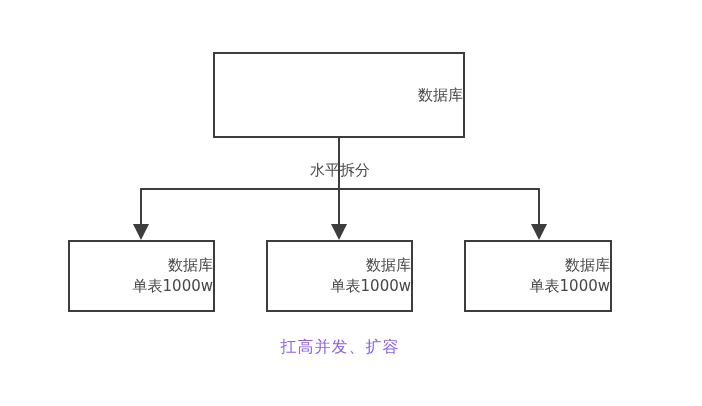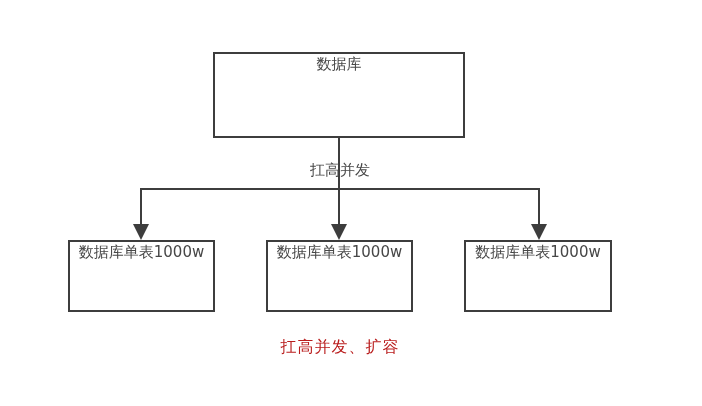--- a/index.html
+++ b/index.html
@@ -16,21 +16,22 @@
     background: var(--bg-color);
     font-family: "DejaVu Sans", "Liberation Sans", sans-serif;
     color: var(--text-color);
     overflow: hidden;
   }
   .node {
     position: absolute;
     border: 2px solid var(--line-color);
     background: var(--bg-color);
     display: flex;
-    align-items: flex-start;
+    flex-direction: column;
+    align-items: flex-end;
     justify-content: center;
     text-align: center;
     font-size: 15px;
     line-height: 21px;
   }
   .node-top {
     left: 213px; top: 52px;
     width: 252px; height: 86px;
   }
   .node-child {
@@ -70,34 +71,34 @@
     font-size: 15px;
     color: var(--text-color);
   }
   .caption {
     position: absolute;
     left: 240px; top: 337px;
     width: 200px;
     text-align: center;
     font-size: 16px;
     letter-spacing: 1px;
-    color: #b91c1c;
+    color: #8b5cf6;
   }
 </style>
 </head>
 <body>
 
 <div class="canvas">
 
   <div class="node node-top">
     <span>数据库</span>
   </div>
 
   <div class="edge edge-v stem-top"></div>
-  <div class="split-label">扛高并发</div>
+  <div class="split-label">水平拆分</div>
   <div class="edge edge-h bus"></div>
   <div class="edge edge-v drop-1"></div>
   <div class="edge edge-v drop-2"></div>
   <div class="edge edge-v drop-3"></div>
   <div class="arrowhead arrow-1"></div>
   <div class="arrowhead arrow-2"></div>
   <div class="arrowhead arrow-3"></div>
 
   <div class="node node-child node-child-1">
     <span>数据库</span>

